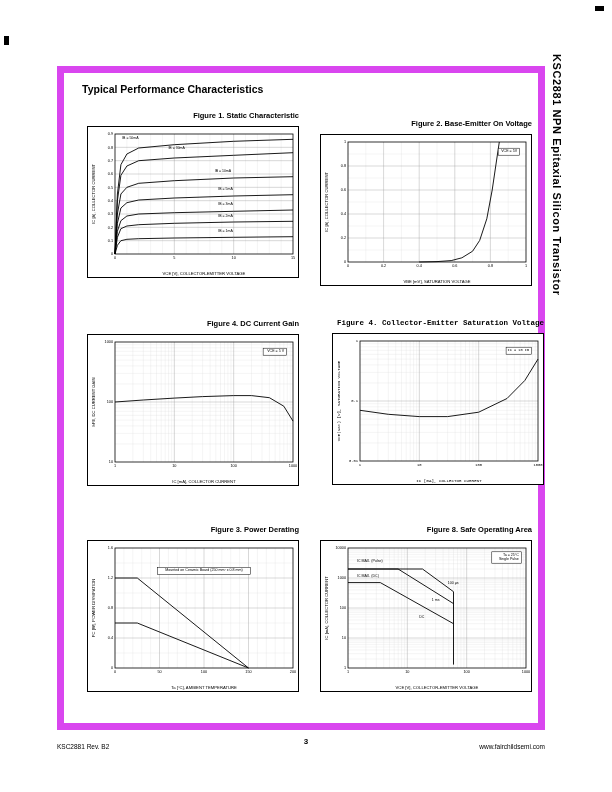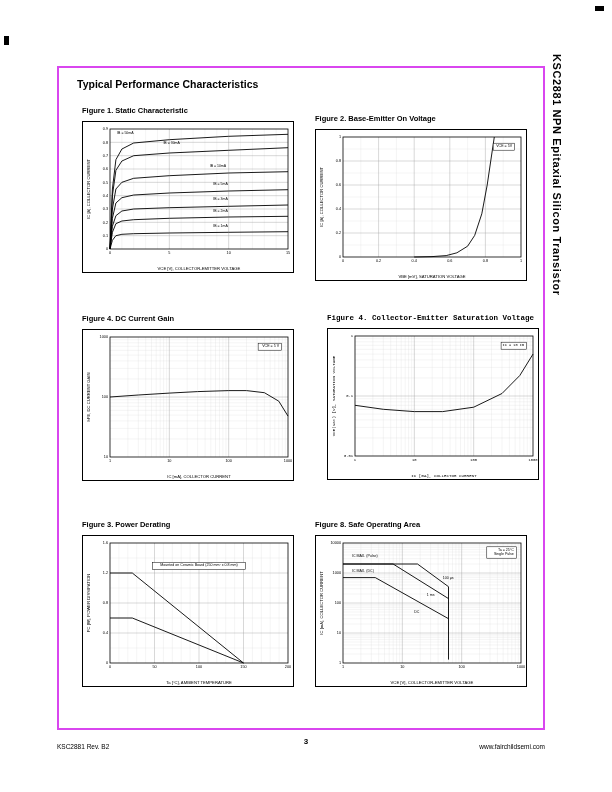--- a/index.html
+++ b/index.html
@@ -1,22 +1,22 @@
 <!DOCTYPE html>
 <html><head>
 <meta charset="utf-8">
 <style>
   * { margin:0; padding:0; box-sizing:border-box; }
   html,body { background:#e8e8e8; }
   body { font-family:"Liberation Sans", sans-serif; color:#000; }
   .page { position:relative; width:612px; height:792px; background:#fff; overflow:hidden; margin:0 auto; }
-  .frame { position:absolute; left:57px; top:66px; width:488px; height:664px; border:2px solid #d946ef; background:#fff; }
+  .frame { position:absolute; left:57px; top:66px; width:488px; height:664px; border:7px solid #d946ef; background:#fff; }
   .doc-title { position:absolute; left:18px; top:10px; font-size:10.5px; font-weight:bold; }
   .figure { position:absolute; width:212px; }
-  .caption { font-size:7.5px; font-weight:bold; margin-bottom:6px; white-space:nowrap; }
+  .caption { font-size:7.5px; font-weight:bold; margin-bottom:6px; white-space:nowrap;text-align:right; }
   .chart { width:212px; height:152px; border:1px solid #000; background:#fff; }
   .chart svg { display:block; }
   .f0 { left:23px;  top:38px; }
   .f1 { left:256px; top:38px;margin-top:8px; }
   .f2 { left:23px;  top:246px; }
   .f3 { left:268px; top:246px;font-family:Liberation Mono, monospace; }
   .f4 { left:23px;  top:452px; }
   .f5 { left:256px; top:452px; }
   .side-banner { position:absolute; left:551px; top:54px; writing-mode:vertical-rl;
                  font-size:11px; font-weight:bold; letter-spacing:0.6px; white-space:nowrap; }

